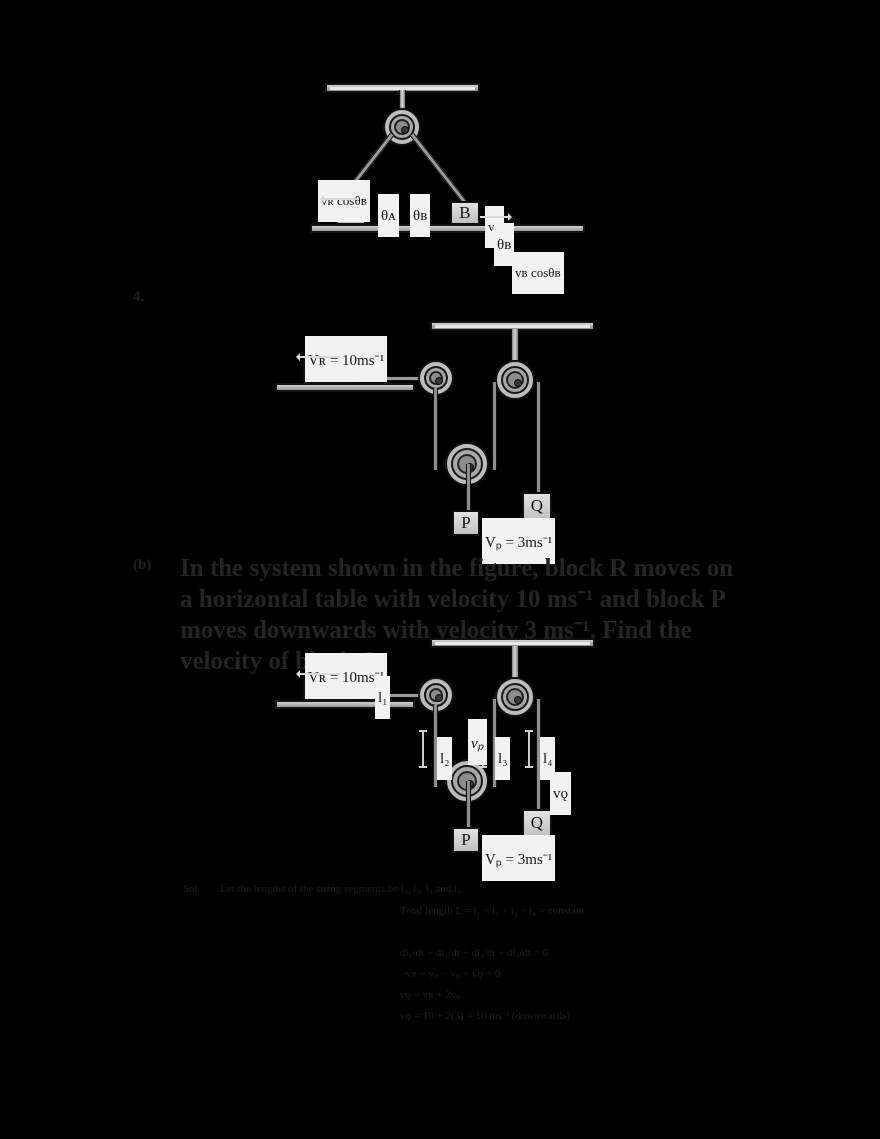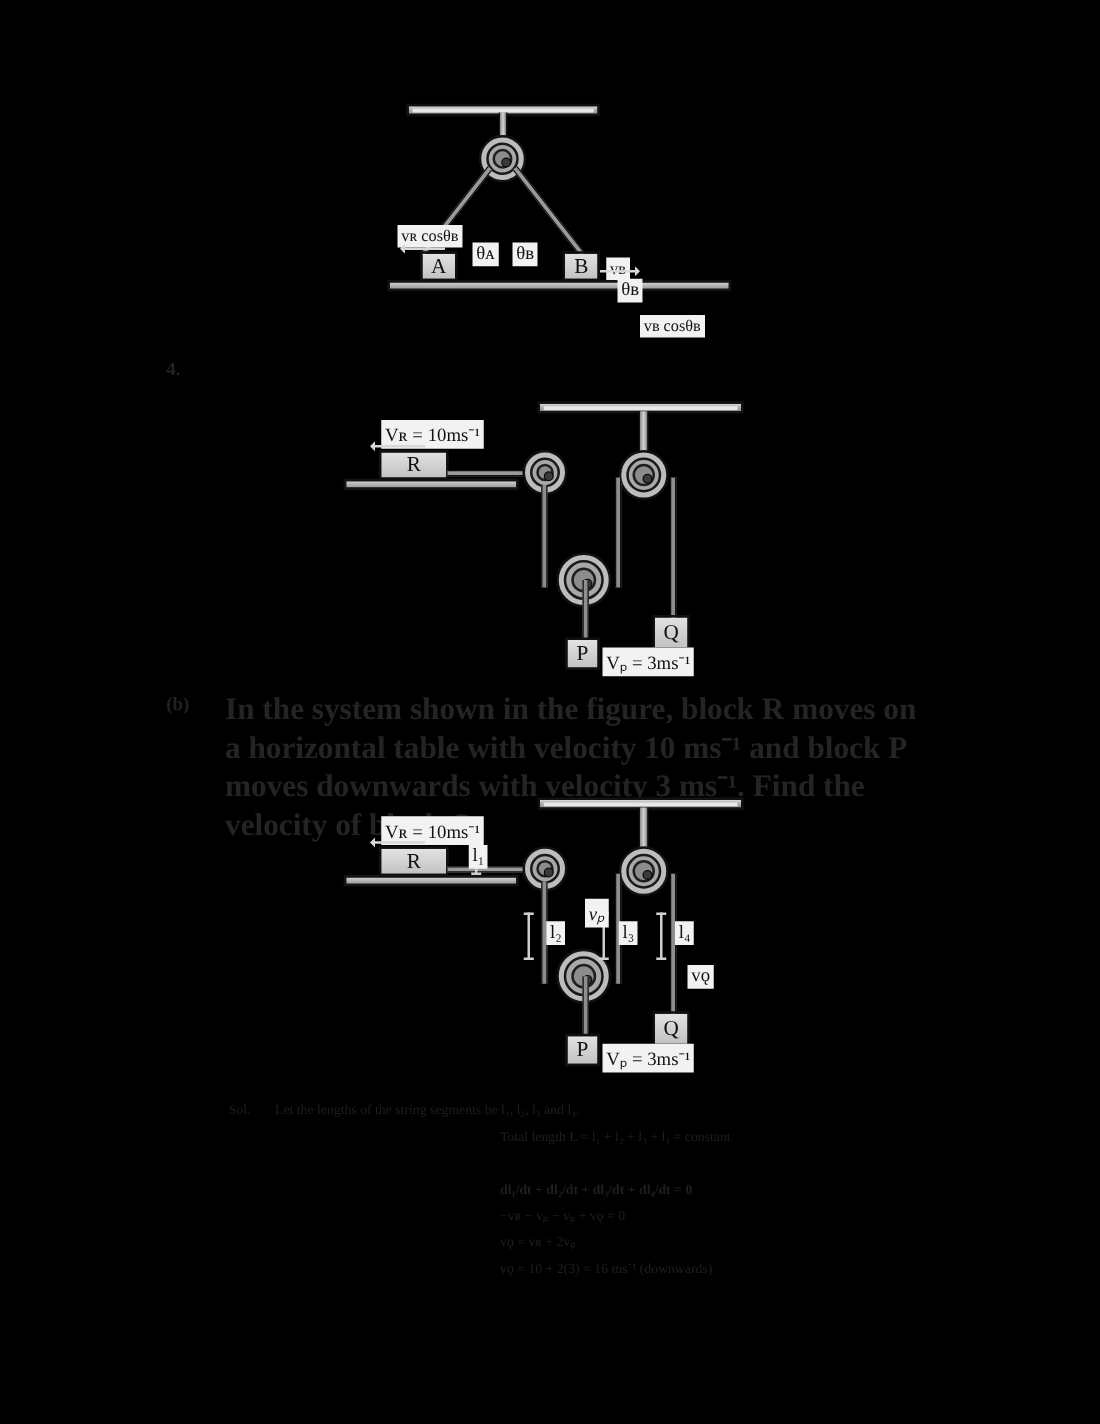--- a/index.html
+++ b/index.html
@@ -42,21 +42,21 @@
   .pulley .hub{position:absolute;border-radius:50%;background:#3a3a3a;border:1px solid #0a0a0a;}
 
   .block{
     position:absolute;background:linear-gradient(#e2e2e2,#c2c2c2);
     border:2px solid #101010;box-sizing:border-box;
     display:flex;align-items:center;justify-content:center;
     font-family:"Liberation Serif",serif;color:#111;font-size:17px;
   }
 
   .lbl{position:absolute;background:#f2f2f2;color:#111;font-size:13px;
-       font-family:"Liberation Serif",serif;padding:1px 3px;white-space:nowrap;}
+       font-family:"Liberation Serif",serif;padding:13px 3px;white-space:nowrap;}
   .lbl-lg{font-size:15px;}
 
   .arrow{position:absolute;background:#d8d8d8;height:2px;}
   .arrow:after{content:"";position:absolute;right:-6px;top:-3px;border:4px solid transparent;border-left-color:#d8d8d8;}
   .arrow.left:after{content:"";position:absolute;left:-6px;right:auto;top:-3px;border:4px solid transparent;border-right-color:#d8d8d8;border-left-color:transparent;}
 
   .dimline{position:absolute;width:2px;background:#cfcfcf;}
   .dimline:before,.dimline:after{content:"";position:absolute;left:-3px;width:8px;height:2px;background:#cfcfcf;}
   .dimline:before{top:0;}
   .dimline:after{bottom:0;}
@@ -226,18 +226,18 @@
     <div class="lbl lbl-lg" style="left:280px;top:142px;">vǫ</div>
     <div class="lbl lbl-lg" style="left:212px;top:205px;">Vₚ = 3ms⁻¹</div>
 
     <div class="arrow left" style="left:28px;top:43px;width:42px;"></div>
   </div>
 
   <div class="soln" style="left:183px;top:878px;">Sol.</div>
 
   <div class="soln" style="left:220px;top:878px;width:340px;">Let the lengths of the string segments be l₁, l₂, l₃ and l₄.</div>
   <div class="soln" style="left:400px;top:900px;width:260px;">Total length L = l₁ + l₂ + l₃ + l₄ = constant</div>
-  <div class="soln" style="left:400px;top:942px;width:260px;font-weight:bold;">dl₁/dt + dl₂/dt + dl₃/dt + dl₄/dt = 0</div>
+  <div class="soln" style="left:400px;top:942px;width:260px;">dl₁/dt + dl₂/dt + dl₃/dt + dl₄/dt = 0</div>
   <div class="soln" style="left:400px;top:963px;width:260px;">−vʀ − vₚ − vₚ + vǫ = 0</div>
   <div class="soln" style="left:400px;top:984px;width:260px;">vǫ = vʀ + 2vₚ</div>
   <div class="soln" style="left:400px;top:1005px;width:260px;">vǫ = 10 + 2(3) = 16 ms⁻¹ (downwards)</div>
 
 </div>
 
 </body></html>

